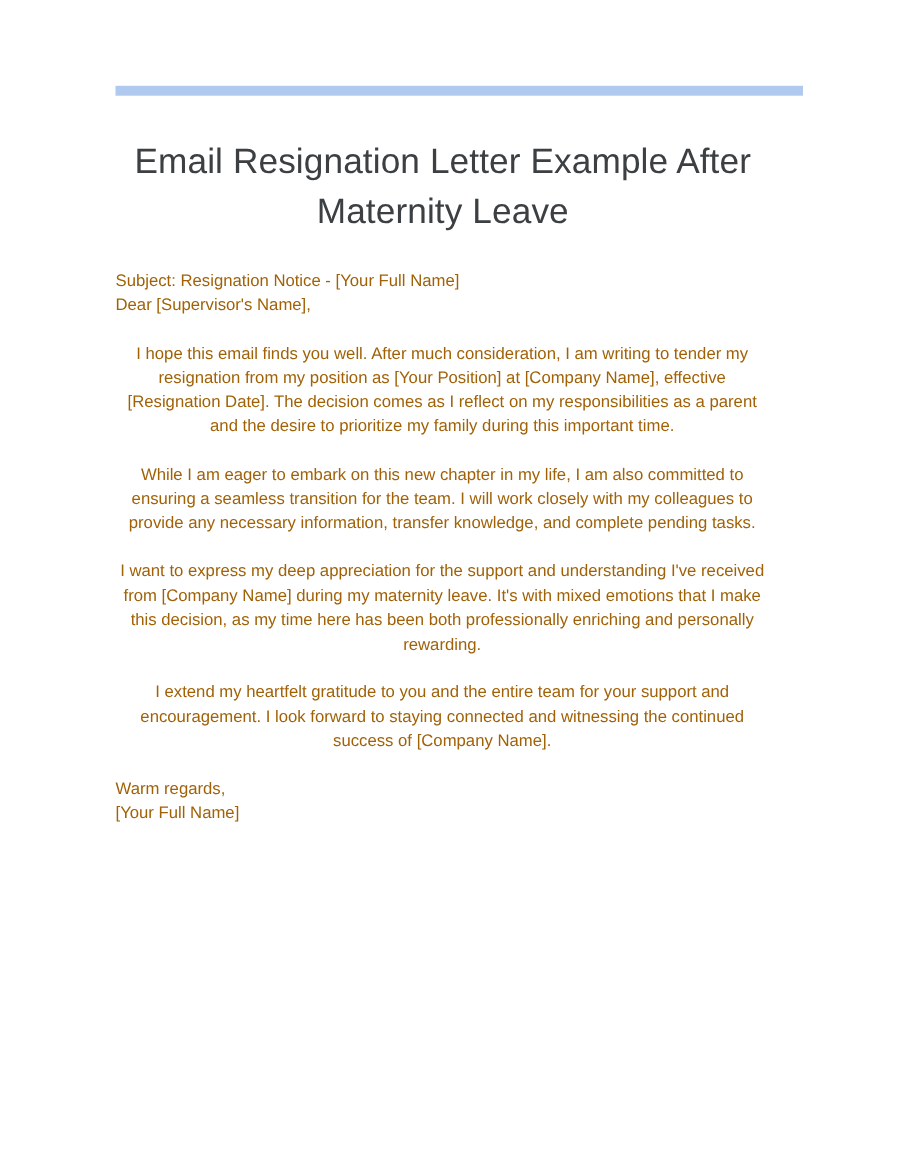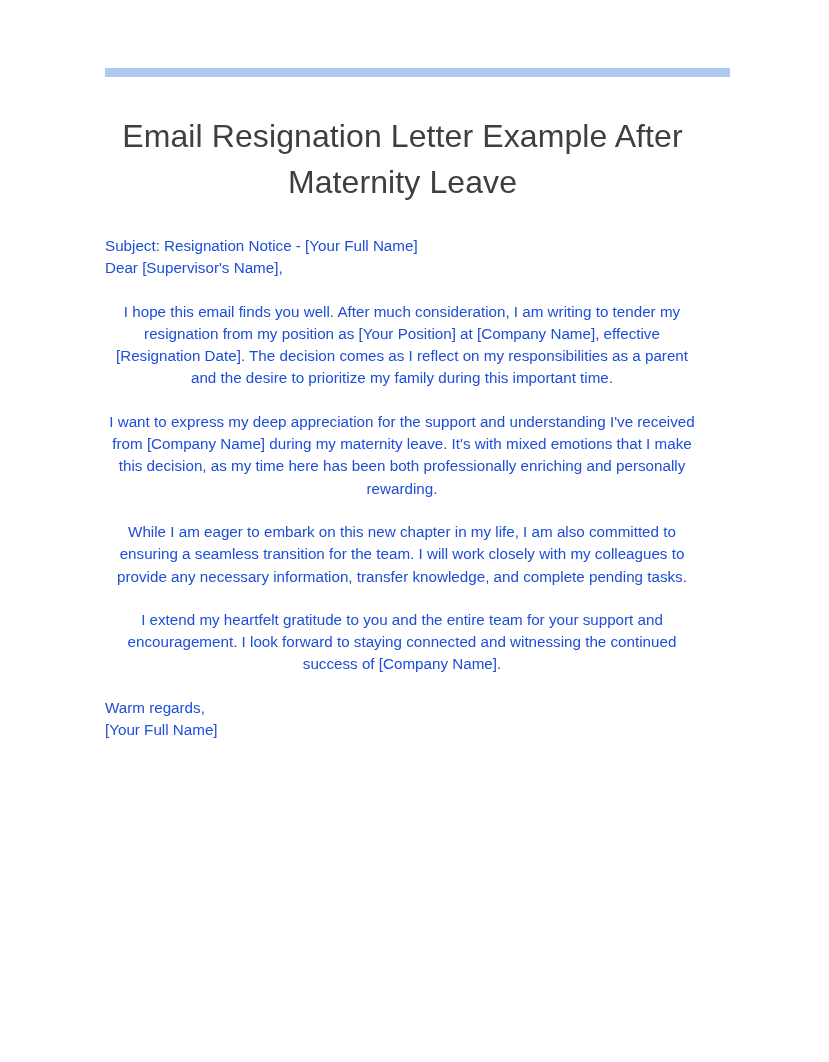--- a/index.html
+++ b/index.html
@@ -14,20 +14,21 @@
     -webkit-font-smoothing: antialiased;
     overflow: hidden;
   }
 
   .page {
     position: relative;
     width: 829px;
     height: 838px;
     background: #ffffff;
     box-sizing: border-box;
+    margin-top: 10px;
   }
 
   .content-column {
     position: absolute;
     left: 105px;
     top: 0;
     width: 625px;
   }
 
   .top-rule {
@@ -48,21 +49,21 @@
     line-height: 46px;
     color: #3c4043;
     letter-spacing: 0.1px;
   }
 
   .letter-body {
     width: 594px;
     margin-top: 30px;
     font-size: 15.2px;
     line-height: 22.3px;
-    color: #1d4ed8;
+    color: #a16207;
   }
 
   .head-block {
     margin: 0 0 21px 0;
   }
   .head-line {
     display: block;
   }
 
   .para {
@@ -90,23 +91,23 @@
 
     <div class="letter-body">
 
       <div class="head-block">
         <span class="head-line">Subject: Resignation Notice - [Your Full Name]</span>
         <span class="head-line">Dear [Supervisor's Name],</span>
       </div>
 
       <p class="para">I hope this email finds you well. After much consideration, I am writing to tender my resignation from my position as [Your Position] at [Company Name], effective [Resignation Date]. The decision comes as I reflect on my responsibilities as a parent and the desire to prioritize my family during this important time.</p>
 
+      <p class="para">While I am eager to embark on this new chapter in my life, I am also committed to ensuring a seamless transition for the team. I will work closely with my colleagues to provide any necessary information, transfer knowledge, and complete pending tasks.</p>
+
       <p class="para">I want to express my deep appreciation for the support and understanding I've received from [Company Name] during my maternity leave. It's with mixed emotions that I make this decision, as my time here has been both professionally enriching and personally rewarding.</p>
-
-      <p class="para">While I am eager to embark on this new chapter in my life, I am also committed to ensuring a seamless transition for the team. I will work closely with my colleagues to provide any necessary information, transfer knowledge, and complete pending tasks.</p>
 
       <p class="para">I extend my heartfelt gratitude to you and the entire team for your support and encouragement. I look forward to staying connected and witnessing the continued success of [Company Name].</p>
 
 
       <div class="sign-block">
         <span class="sign-line">Warm regards,</span>
         <span class="sign-line">[Your Full Name]</span>
       </div>
 
     </div>

